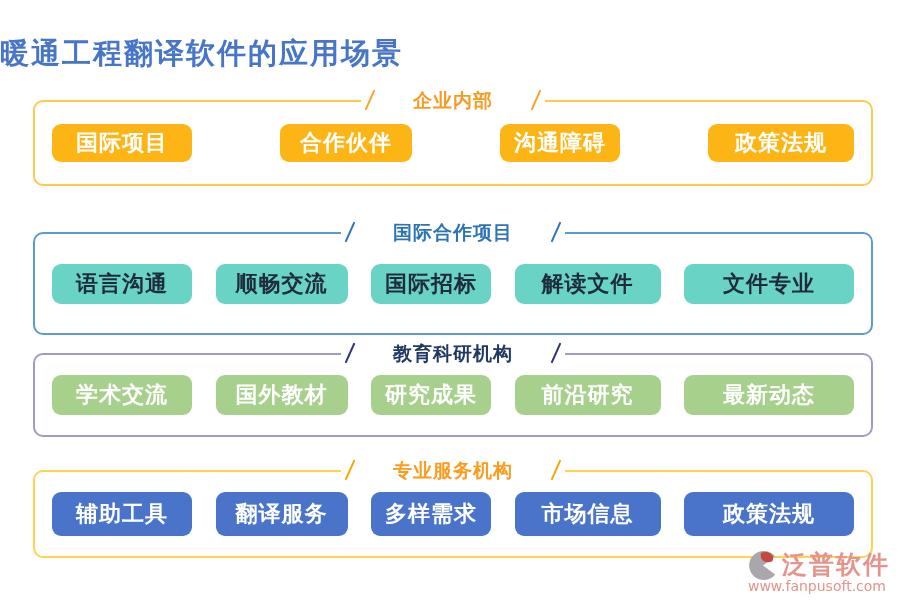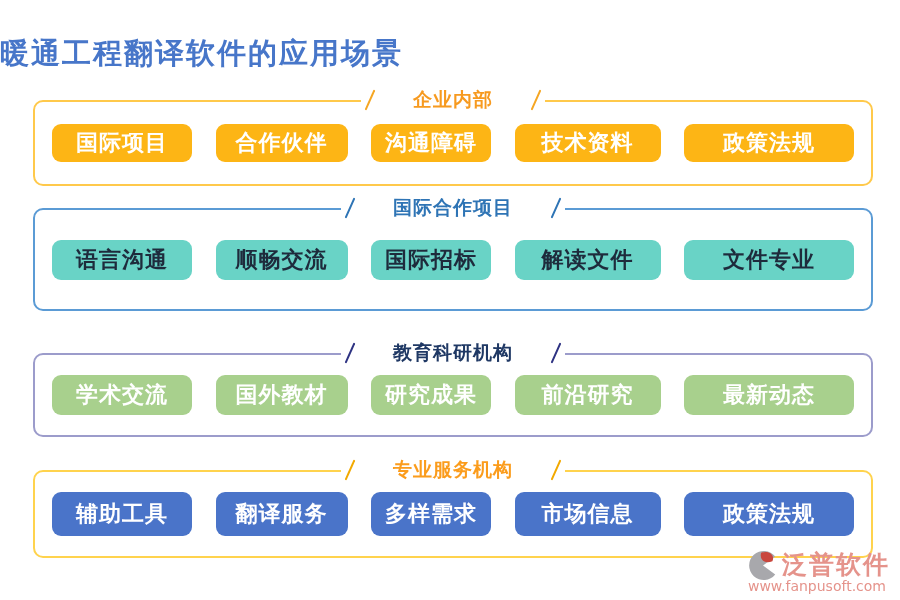--- a/index.html
+++ b/index.html
@@ -12,24 +12,24 @@
   .main-title {
     position:absolute; top:34px; left:0; width:100%;
     text-align:left; font-size:29px; font-weight:bold;
     letter-spacing:2px; color:#4776C9;
   }
 
   
   .panel {
     position:absolute; left:33px; width:840px; box-sizing:border-box;
     border:2px solid var(--line); border-radius:10px;
-    display:flex; align-items:center;font-family:Liberation Serif, serif;
+    display:flex; align-items:center;
   }
   .panel-0 { top:100px; height:86px;  --pill-h:38px; }
-  .panel-1 { top:208px; height:103px;justify-content:flex-end; --pill-h:40px; }
+  .panel-1 { top:232px; height:103px;justify-content:flex-end; --pill-h:40px; }
   .panel-2 { top:353px; height:84px;  --pill-h:40px; }
   .panel-3 { top:470px; height:88px;  --pill-h:44px; }
 
   .panel-header {
     position:absolute; top:-16px; left:0; right:0;
     display:flex; justify-content:center;
   }
   .panel-header-inner {
     display:flex; align-items:center; background:#ffffff;
     padding:0 8px; height:28px;
@@ -88,21 +88,20 @@
       <div class="panel-header-inner">
         <span class="hslash"></span>
         <span class="panel-title">企业内部</span>
         <span class="hslash"></span>
       </div>
     </div>
     <div class="btn-row">
           <div class="pill">国际项目</div>
           <div class="pill">合作伙伴</div>
           <div class="pill">沟通障碍</div>
-          <div class="pill">技术资料</div>
           <div class="pill">政策法规</div>
         </div>
   </section>
       <section class="panel panel-1" style="--line: #5B9BD5; --slash: #2E74B5; --title-color: #2E74B5; --btn-bg: #69D3C6; --btn-fg: #1E2B3C;">
     <div class="panel-header">
       <div class="panel-header-inner">
         <span class="hslash"></span>
         <span class="panel-title">国际合作项目</span>
         <span class="hslash"></span>
       </div>

